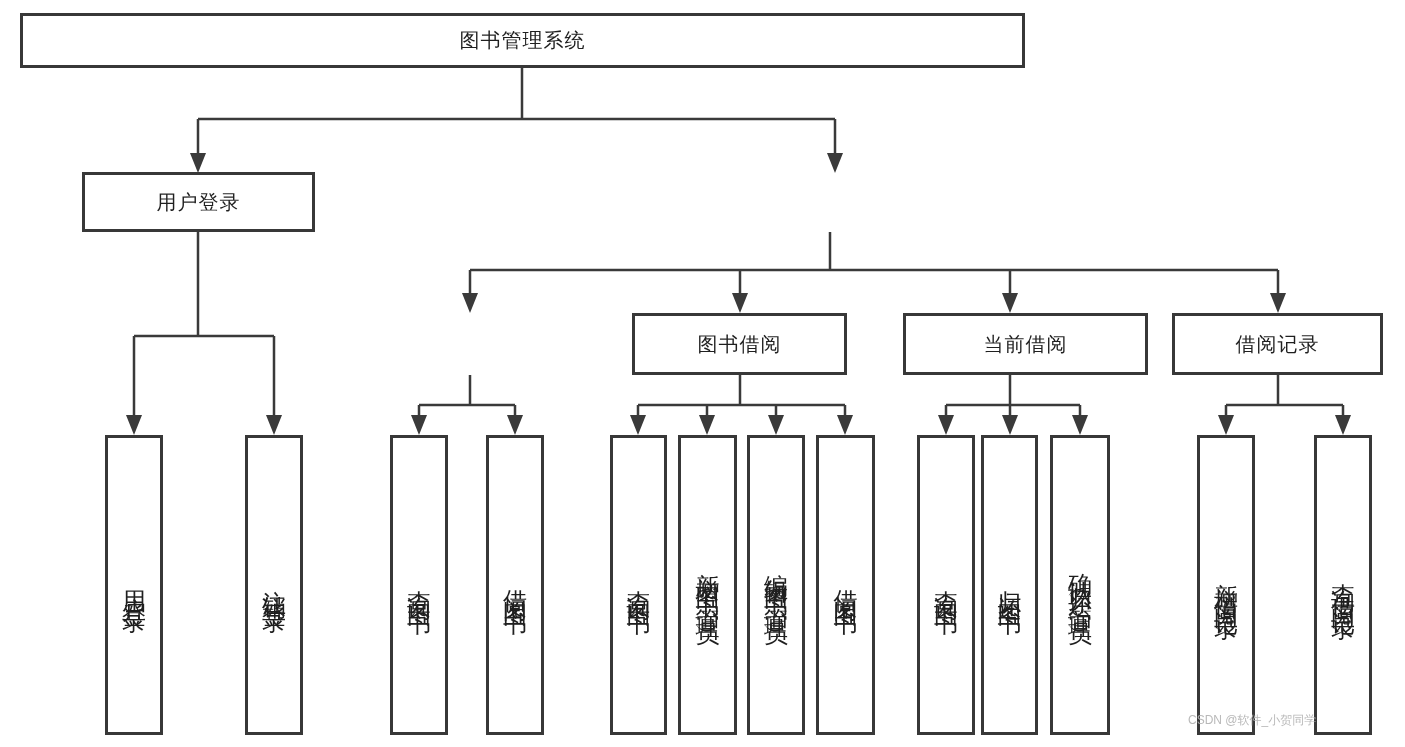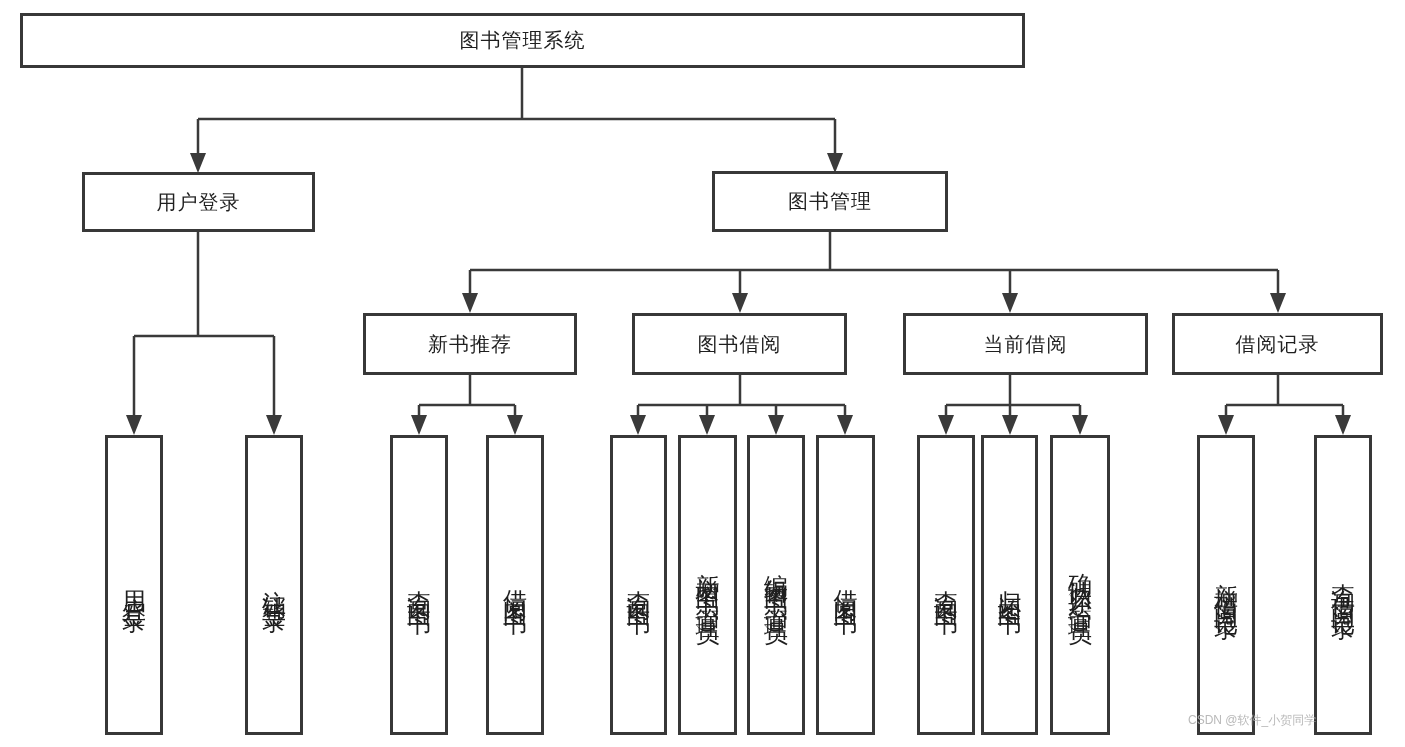--- a/index.html
+++ b/index.html
@@ -59,23 +59,21 @@
       <polygon points="1002,415 1018,415 1010,435"></polygon>
       <polygon points="1072,415 1088,415 1080,435"></polygon>
       <polygon points="1218,415 1234,415 1226,435"></polygon>
       <polygon points="1335,415 1351,415 1343,435"></polygon>
     </g>
   </svg>
 
   <div class="node hbox" style="left:20px;top:13px;width:1005px;height:55px;">图书管理系统</div>
 
   <div class="node hbox" style="left:82px;top:172px;width:233px;height:60px;">用户登录</div>
-  <div class="node hbox" style="left:712px;top:171px;width:236px;height:61px;">图书管理</div>
 
-  <div class="node hbox" style="left:363px;top:313px;width:214px;height:62px;">新书推荐</div>
   <div class="node hbox" style="left:632px;top:313px;width:215px;height:62px;">图书借阅</div>
   <div class="node hbox" style="left:903px;top:313px;width:245px;height:62px;">当前借阅</div>
   <div class="node hbox" style="left:1172px;top:313px;width:211px;height:62px;">借阅记录</div>
 
   <div class="node vbox" style="left:105px;">
     <span class="vtext">用户登录</span>
   </div>
   <div class="node vbox" style="left:245px;">
     <span class="vtext">注销登录</span>
   </div>

